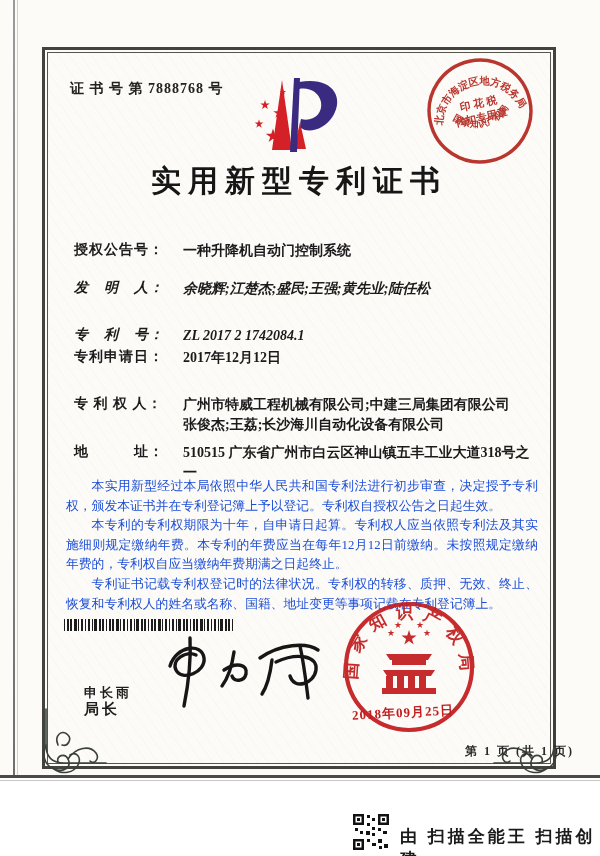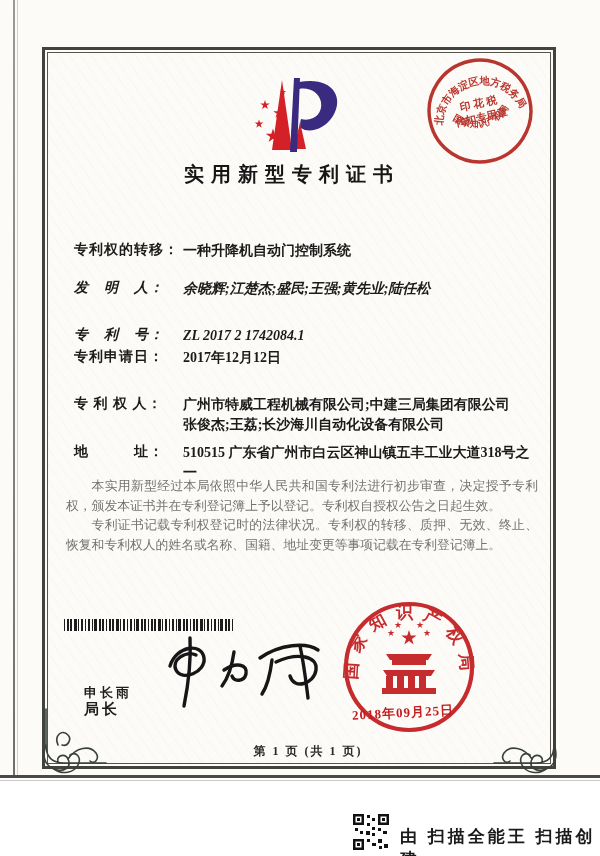--- a/index.html
+++ b/index.html
@@ -43,60 +43,60 @@
   .corner-br { left:490px; top:705px; transform:scaleX(-1); }
 
   .cert-no {
     position:absolute; left:70px; top:80px; font-size:14px; font-weight:600;
     letter-spacing:1px; color:#22221f;
   }
   .tax-stamp { position:absolute; left:423px; top:54px; width:114px; height:114px;
     transform:rotate(-12deg); opacity:.92; }
   .logo { position:absolute; left:237px; top:72px; width:120px; height:90px; }
   .title {
-    position:absolute; left:35px; top:161px; width:514px; text-align:center;
-    font-size:20px; font-weight:700; letter-spacing:7px; color:#161616;
+    position:absolute; left:42px; top:161px; width:514px; text-align:center;
+    font-size:30px; font-weight:700; letter-spacing:7px; color:#161616;
   }
   .field { position:absolute; left:74px; font-size:14px; font-weight:600; color:#1b1b1b; }
   .field .lbl { display:inline-block; width:106px; letter-spacing:1px; }
   .field .val { position:absolute; left:109px; top:0; width:372px; white-space:pre-line; line-height:20px; }
   .f-name { top:241px; }
   .f-inv  { top:279px;font-style:italic; }
   .f-no   { top:326px;font-style:italic; }
   .f-date { top:348px; }
   .f-owner{ top:395px; }
   .f-addr { top:443px; }
   .f-grant{ top:453px; }
   .grant-right { position:absolute; left:258px; top:0; white-space:nowrap; }
   .grant-right .lbl2 { letter-spacing:1px; }
 
   .body-text {
     position:absolute; left:66px; top:477px; width:472px;
-    font-size:12.8px; line-height:19.6px; text-align:justify; color:#737373;
+    font-size:12.8px; line-height:19.6px; text-align:justify; color:#1d4ed8;
     font-weight:500;
   }
   .body-text p { text-indent:2em; margin:0; }
 
   .barcode {
     position:absolute; left:64px; top:619px; width:170px; height:12px;
     background:
       repeating-linear-gradient(90deg,#1c1c1c 0 1.5px,transparent 1.5px 3.5px),
       repeating-linear-gradient(90deg,#1c1c1c 0 1px,transparent 1px 6px);
   }
   .signer-title { position:absolute; left:84px; top:655px; font-size:15px; font-weight:700; letter-spacing:3px;margin-top:45px; }
   .signer-name  { position:absolute; left:84px; top:684px; font-size:13px; font-weight:700; letter-spacing:3px; }
   .signature { position:absolute; left:148px; top:630px; width:200px; height:88px; }
 
   .big-seal { position:absolute; left:340px; top:598px; width:138px; height:138px; opacity:.93; }
   .seal-date {
     position:absolute; left:352px; top:704px; font-size:13px; font-weight:700;
     color:#c21d1f; letter-spacing:1px; transform:rotate(-3deg); white-space:nowrap;
   }
   .page-footer {
-    position:absolute; left:42px; top:743px; width:532px; text-align:center;
+    position:absolute; left:42px; top:743px; width:532px; text-align:right;
     font-size:12px; font-weight:600; letter-spacing:2px; color:#2a2a2a;
   }
   .scan-footer-qr { position:absolute; left:352px; top:813px; width:38px; height:38px; }
   .scan-footer-text {
     position:absolute; left:400px; top:825px; font-size:17px; font-weight:600;
     letter-spacing:3px; color:#1a1a1a;
     font-family:"Liberation Sans","DejaVu Sans",sans-serif;
   }
 </style>
 </head>
@@ -120,20 +120,21 @@
   </svg>
   <svg class="corner-flourish corner-br" viewBox="0 0 72 72">
     <g fill="none" stroke="#39413a" stroke-width="1.6" stroke-linecap="round">
       <path d="M8,4 L8,40 C8,52 14,58 26,58 L68,58"></path>
       <path d="M8,40 C4,50 6,60 16,64 C26,68 34,62 30,54 C27,48 18,50 20,57"></path>
       <path d="M16,64 C24,70 36,68 40,60 C44,52 38,46 32,50"></path>
       <path d="M30,54 C38,42 52,40 58,48 C62,54 56,60 52,56"></path>
     </g>
   </svg>
 
+  <div class="cert-no">证 书 号 第 7888768 号</div>
 
   <svg class="tax-stamp" viewBox="0 0 112 112">
     <circle cx="56" cy="56" r="50" fill="none" stroke="#b3261e" stroke-width="3.4"></circle>
     <defs>
       <path id="taxTop" d="M16,70 A40,40 0 1 1 96,70"></path>
       <path id="taxBot" d="M22,50 A38,38 0 0 0 90,50"></path>
     </defs>
     <text font-size="10" fill="#b3261e" font-weight="bold">
       <textPath href="#taxTop" startOffset="50%" text-anchor="middle">北京市海淀区地方税务局</textPath>
     </text>
@@ -156,21 +157,21 @@
     </g>
     <g fill="#3a2a80">
       <path d="M57,6 L63,6 L60,80 L53,80 Z"></path>
       <path d="M62,10 C94,4 108,24 96,44 C88,57 72,62 64,56 C63,53 63,50 64,47 C76,50 86,42 84,30 C82,20 72,15 62,17 Z"></path>
     </g>
   </svg>
 
   <div class="title">实用新型专利证书</div>
 
   <div class="field f-name">
-    <span class="lbl">专利权的转移：</span>
+    <span class="lbl">授权公告号：</span>
     <span class="val">一种升降机自动门控制系统</span>
   </div>
   <div class="field f-inv">
     <span class="lbl">发　明　人：</span>
     <span class="val">余晓辉;江楚杰;盛民;王强;黄先业;陆任松</span>
   </div>
   <div class="field f-no">
     <span class="lbl">专　利　号：</span>
     <span class="val">ZL 2017 2 1742084.1</span>
   </div>
@@ -184,20 +185,21 @@
 张俊杰;王荔;长沙海川自动化设备有限公司</span>
   </div>
   <div class="field f-addr">
     <span class="lbl">地　　　址：</span>
     <span class="val">510515 广东省广州市白云区神山镇五丰工业大道318号之
 一</span>
   </div>
 
   <div class="body-text">
     <p>本实用新型经过本局依照中华人民共和国专利法进行初步审查，决定授予专利权，颁发本证书并在专利登记簿上予以登记。专利权自授权公告之日起生效。</p>
+    <p>本专利的专利权期限为十年，自申请日起算。专利权人应当依照专利法及其实施细则规定缴纳年费。本专利的年费应当在每年12月12日前缴纳。未按照规定缴纳年费的，专利权自应当缴纳年费期满之日起终止。</p>
     <p>专利证书记载专利权登记时的法律状况。专利权的转移、质押、无效、终止、恢复和专利权人的姓名或名称、国籍、地址变更等事项记载在专利登记簿上。</p>
   </div>
 
   <div class="barcode"></div>
 
   <div class="signer-title">局长</div>
   <div class="signer-name">申长雨</div>
 
   <svg class="signature" viewBox="0 0 200 88">
     <g fill="none" stroke="#161616" stroke-width="3.4" stroke-linecap="round">

